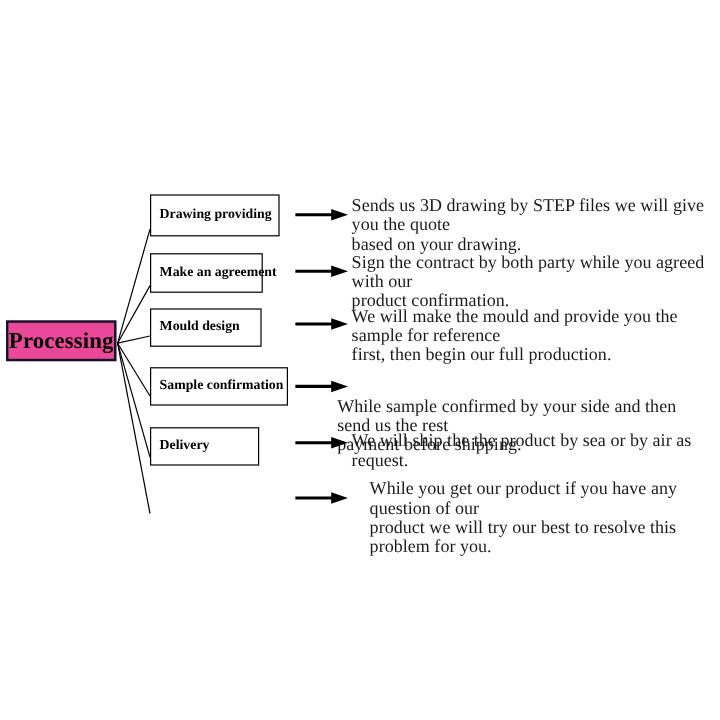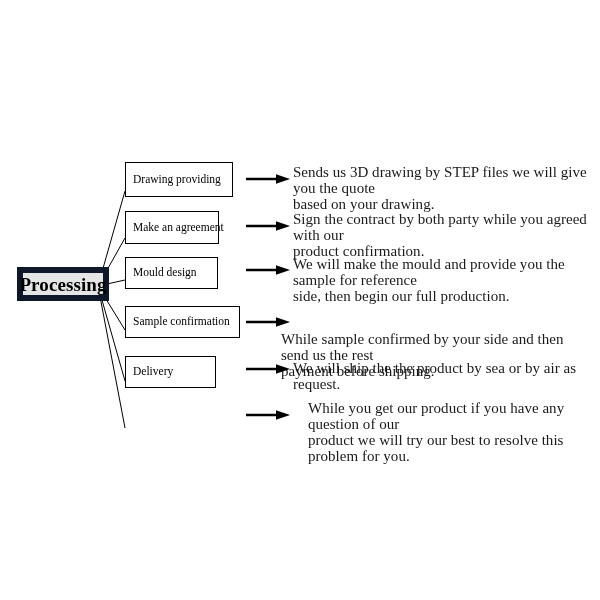--- a/index.html
+++ b/index.html
@@ -28,47 +28,46 @@
     height: 600px;
     pointer-events: none;
   }
   
   .root-node {
     position: absolute;
     left: 5px;
     top: 267px;
     width: 92px;
     height: 34px;
-    border: 6px solid #0f172a;
-    background: #e5e5e5;
+    border: 2px solid #0f172a;
+    background: #ec4899;
     display: flex;
     align-items: center;
     justify-content: center;
     box-sizing: border-box;
-    margin-left: 12px;
   }
   .root-label {
     font-size: 19px;
     font-weight: bold;
     letter-spacing: 0.1px;
     line-height: 1;
     white-space: nowrap;
   }
   
   .step-box {
     position: absolute;
     border: 1px solid #000000;
     background: #ffffff;
     box-sizing: border-box;
     display: flex;
     align-items: center;
   }
   .step-label {
     font-size: 11.5px;
-    font-weight: normal;
+    font-weight: bold;
     padding-left: 7px;
     line-height: 1.15;
     white-space: nowrap;
   }
   
   .arrow {
     position: absolute;
     height: 12px;
     width: 44px;
     pointer-events: none;
@@ -122,21 +121,21 @@
 product confirmation.</div>
 
   <div class="step-box" style="left:125px; top:257px; width:93px; height:32px;">
     <span class="step-label">Mould design</span>
   </div>
   <svg class="arrow" style="left:246px; top:264px;" viewBox="0 0 44 12" xmlns="http://www.w3.org/2000/svg">
     <line x1="0" y1="6" x2="34" y2="6" stroke="#000000" stroke-width="2.6"></line>
     <polygon points="30,1.2 44,6 30,10.8" fill="#000000"></polygon>
   </svg>
   <div class="desc" style="left:293px; top:256px; width:306px;">We will make the mould and provide you the sample for reference
-side, then begin our full production.</div>
+first, then begin our full production.</div>
 
   <div class="step-box" style="left:125px; top:306px; width:115px; height:32px;align-items:center;">
     <span class="step-label">Sample confirmation</span>
   </div>
   <svg class="arrow" style="left:246px; top:316px;" viewBox="0 0 44 12" xmlns="http://www.w3.org/2000/svg">
     <line x1="0" y1="6" x2="34" y2="6" stroke="#000000" stroke-width="2.6"></line>
     <polygon points="30,1.2 44,6 30,10.8" fill="#000000"></polygon>
   </svg>
   <div class="desc" style="left:281px; top:309px; width:302px;margin-top:22px;">While sample confirmed by your side and then send us the rest
  payment before shipping.</div>

